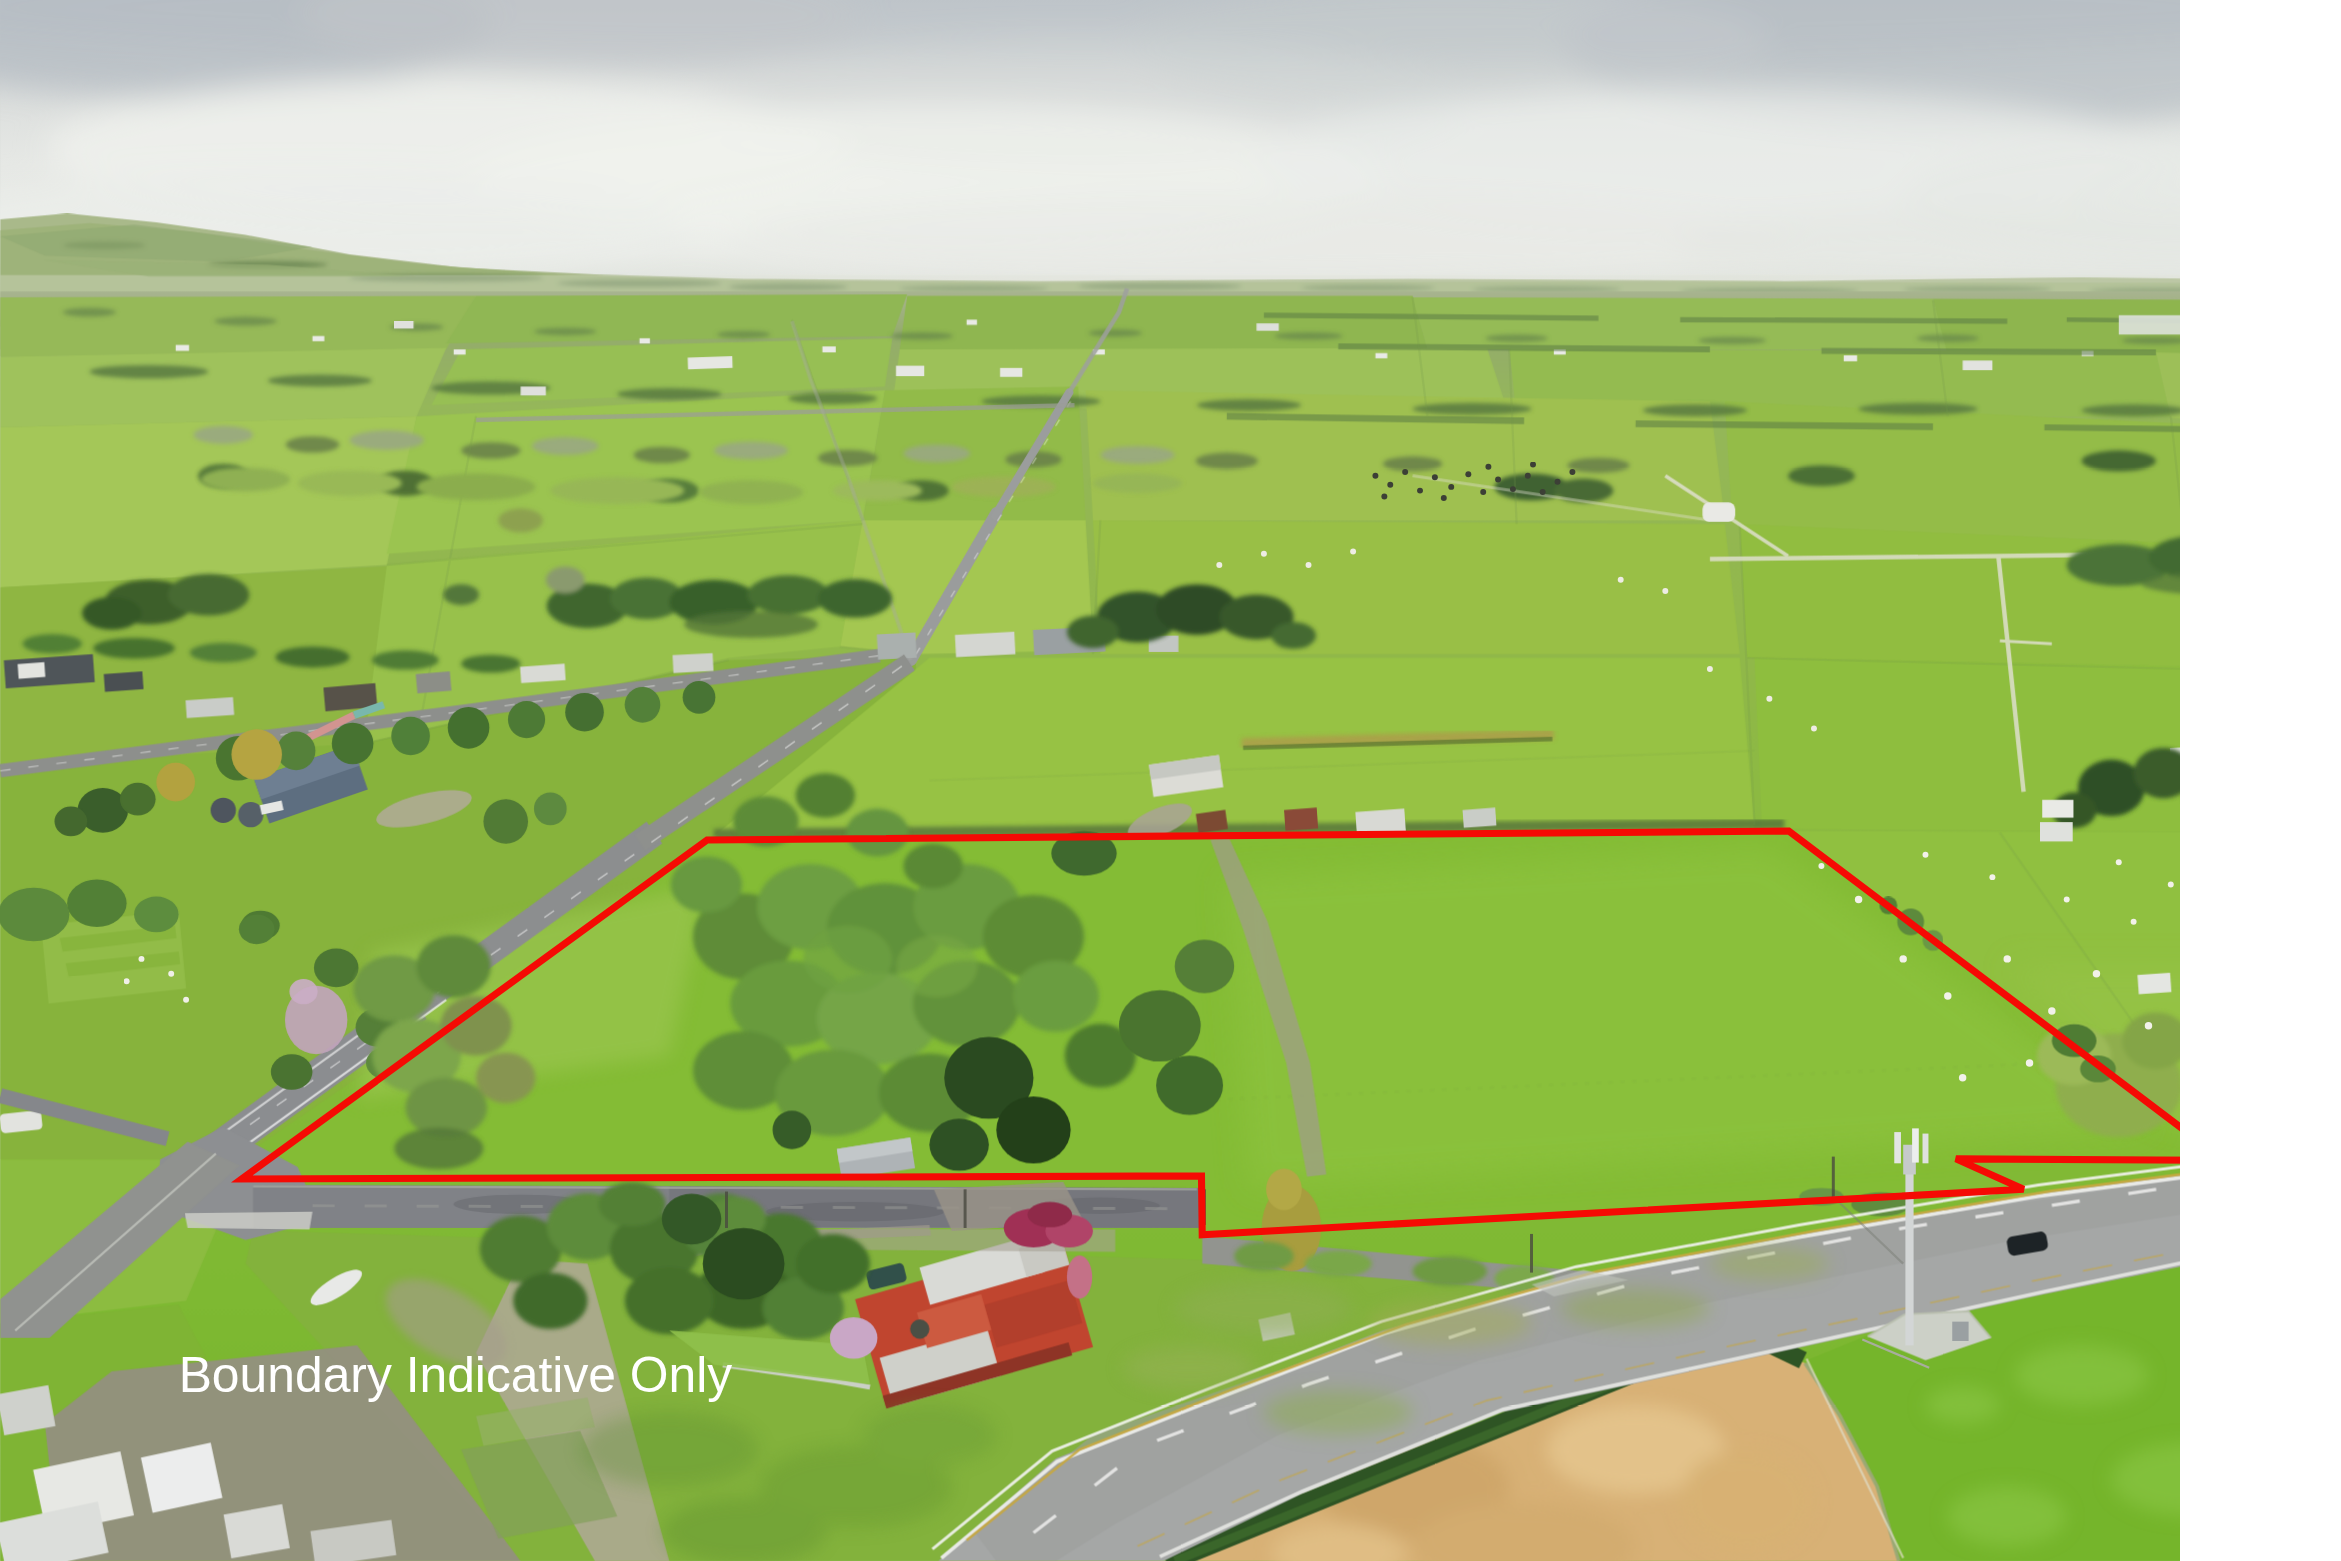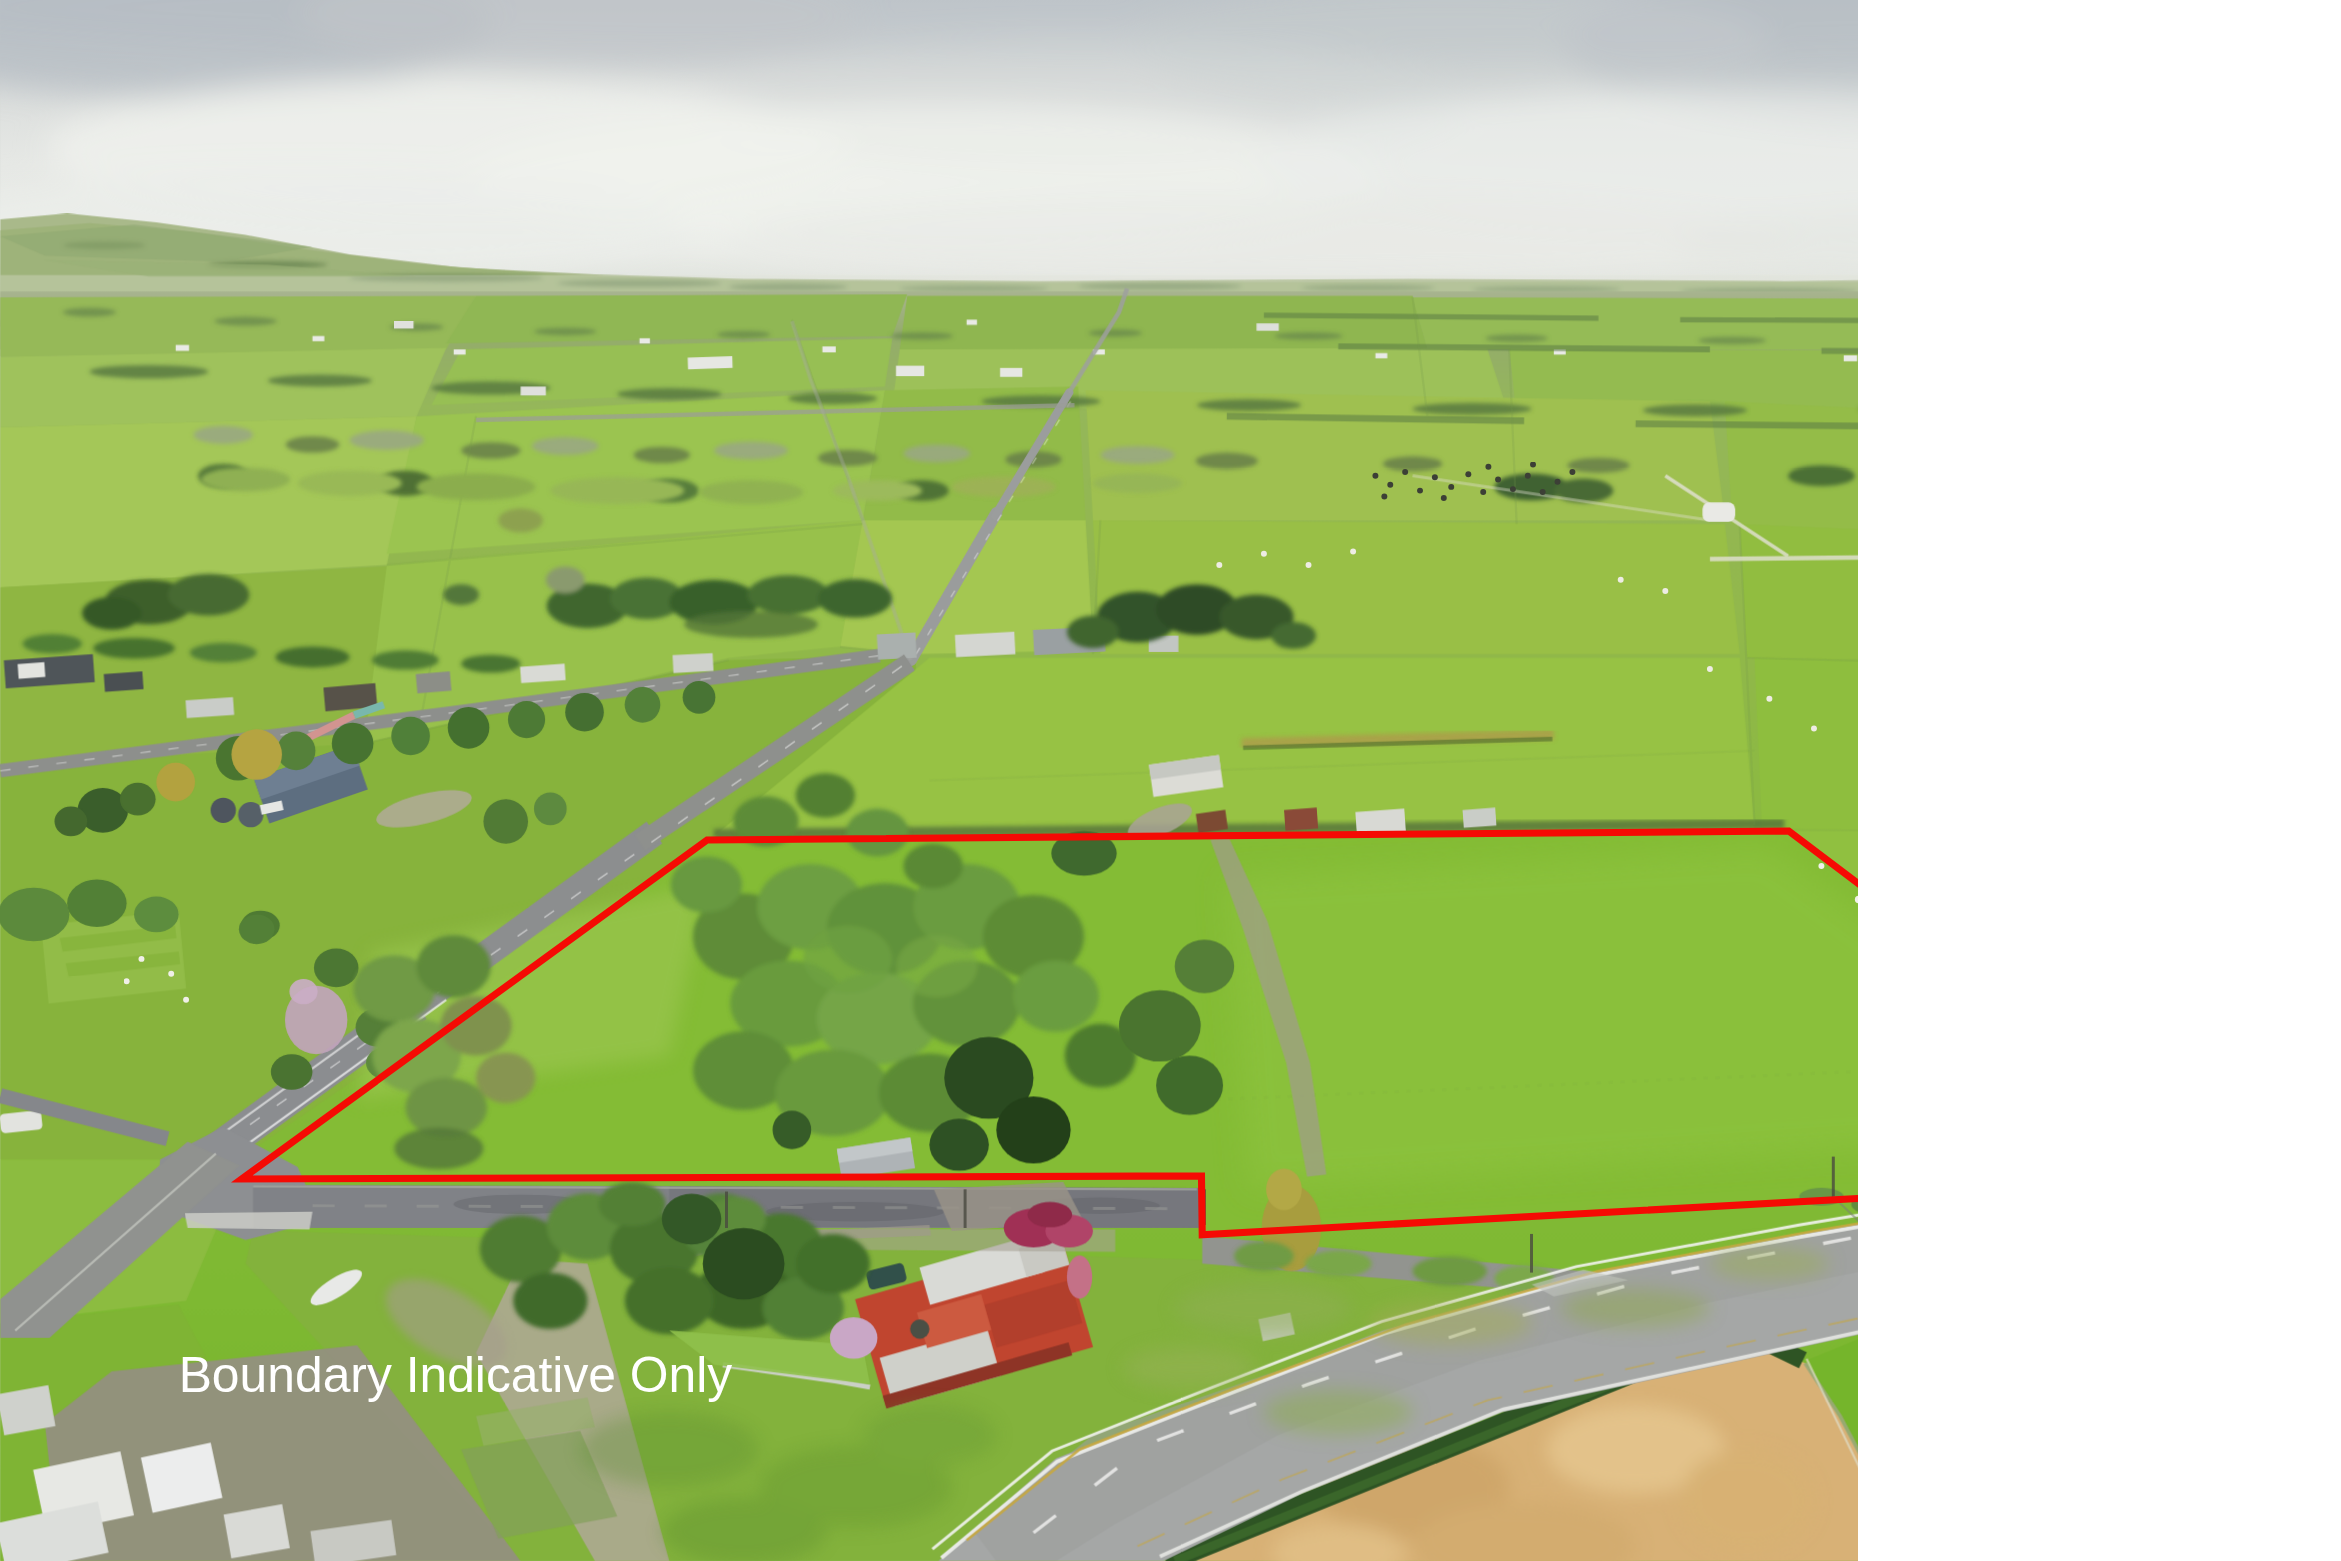--- a/index.html
+++ b/index.html
@@ -1,15 +1,15 @@
 <!DOCTYPE html>
 <html style="font-size:12px"><head><meta charset="utf-8">
 <style>
 html,body{margin:0;padding:0}
-#stage{position:relative;width:1858px;height:1561px;overflow:hidden;background:#d8dcd8}
+#stage{position:relative;width:2180px;height:1561px;overflow:hidden;background:#d8dcd8}
 svg{display:block}
 text{font-family:"Liberation Sans",sans-serif}
 </style></head><body>
 <div id="stage">
 <svg width="2342" height="1561" viewBox="0 0 3150 2100">
 <defs>
 <linearGradient id="skyg" x1="0" y1="0" x2="0" y2="1">
  <stop offset="0" stop-color="#c3c9cd"></stop>
  <stop offset="0.25" stop-color="#d8dbda"></stop>
  <stop offset="0.55" stop-color="#e6e8e5"></stop>

